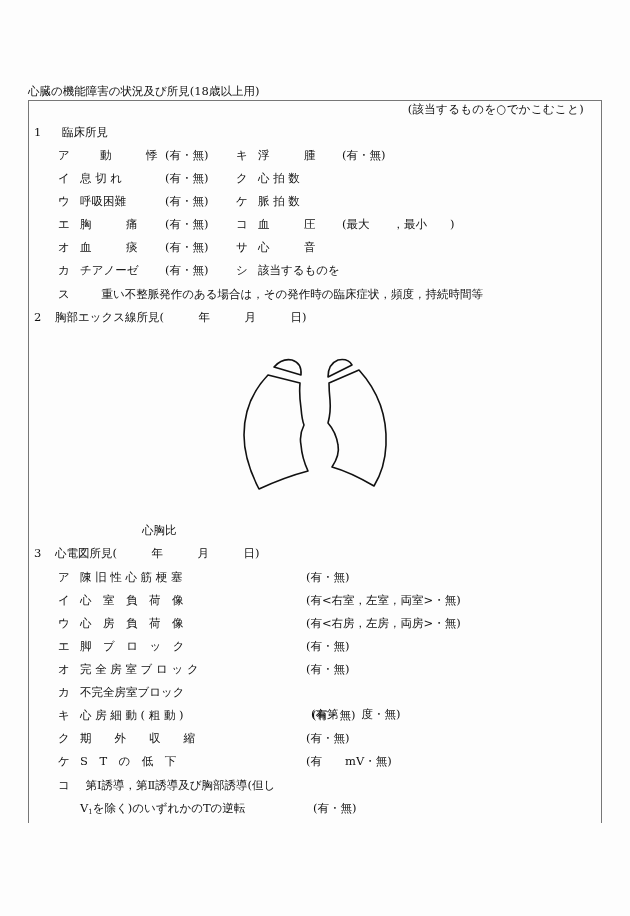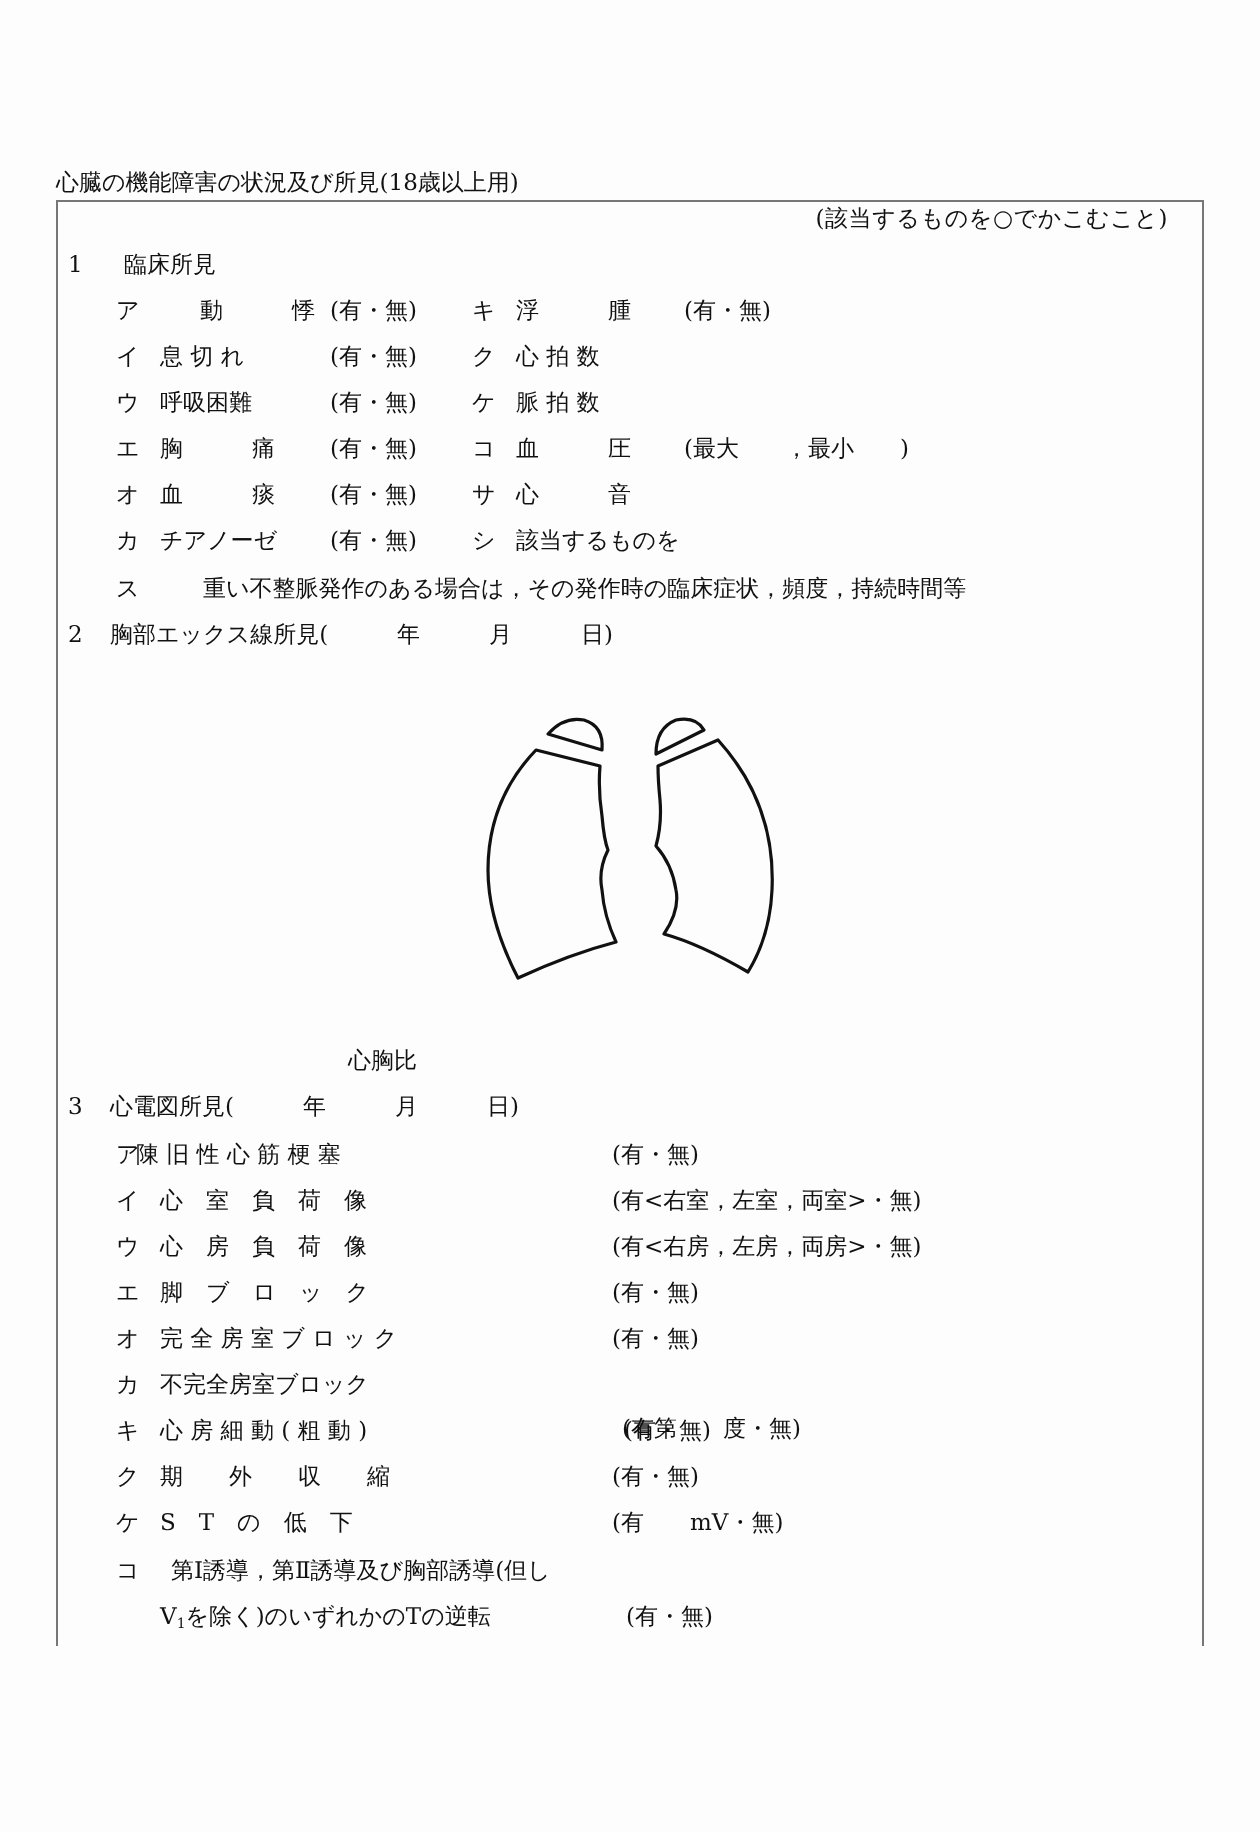--- a/index.html
+++ b/index.html
@@ -129,31 +129,31 @@
     <path d="M44,27 Q52,18 62,20 Q72,23 71,35 L44,27 Z"></path>
 
     <path d="M38,35 L70,43 Q69,55 71,68 Q72,80 74,85 Q69,95 71,105 Q72,118 78,131 Q55,137 29,149 Q14,120 14,95 Q14,60 38,35 Z"></path>
 
     <path d="M98,37 Q98,24 108,20 Q118,18 122,25 L98,37 Z"></path>
 
     <path d="M99,43 L129,30 Q158,62 156,105 Q155,128 144,146 Q120,132 102,127 Q110,115 108,105 Q106,92 98,83 Q101,72 100,60 Q99,50 99,43 Z"></path>
   </g>
 </svg>
 
-<div class="abs" style="left:142px; top:523px;margin-left:32px;">心胸比</div>
+<div class="abs" style="left:142px; top:523px;">心胸比</div>
 
 <div class="abs sec" style="top:546px;">
   <span>3</span>
   <span style="margin-left:10px;">心電図所見(　　　年　　　月　　　日)</span>
 </div>
 
 <div id="s3-items">
     <div class="abs" style="top: 570px; left: 0px;">
       <span class="cell" style="left: 58px;">ア</span>
-      <span class="cell" style="left: 68px;">陳 旧 性 心 筋 梗 塞</span>
+      <span class="cell" style="left: 80px;">陳 旧 性 心 筋 梗 塞</span>
       <span class="cell" style="left: 306px;">(有・無)</span>
     </div>
     <div class="abs" style="top: 593px; left: 0px;">
       <span class="cell" style="left: 58px;">イ</span>
       <span class="cell" style="left: 80px;">心　室　負　荷　像</span>
       <span class="cell" style="left: 306px;">(有&lt;右室，左室，両室&gt;・無)</span>
     </div>
     <div class="abs" style="top: 616px; left: 0px;">
       <span class="cell" style="left: 58px;">ウ</span>
       <span class="cell" style="left: 80px;">心　房　負　荷　像</span>

